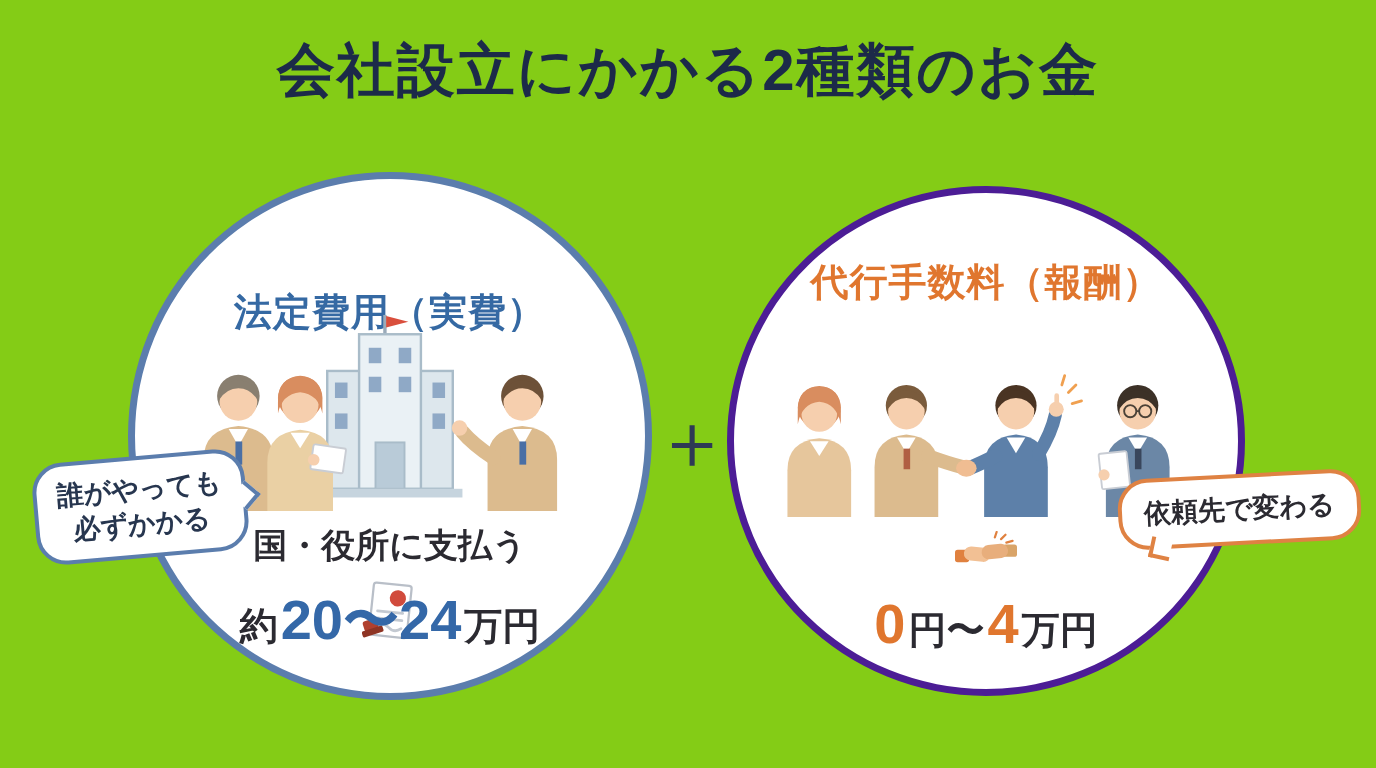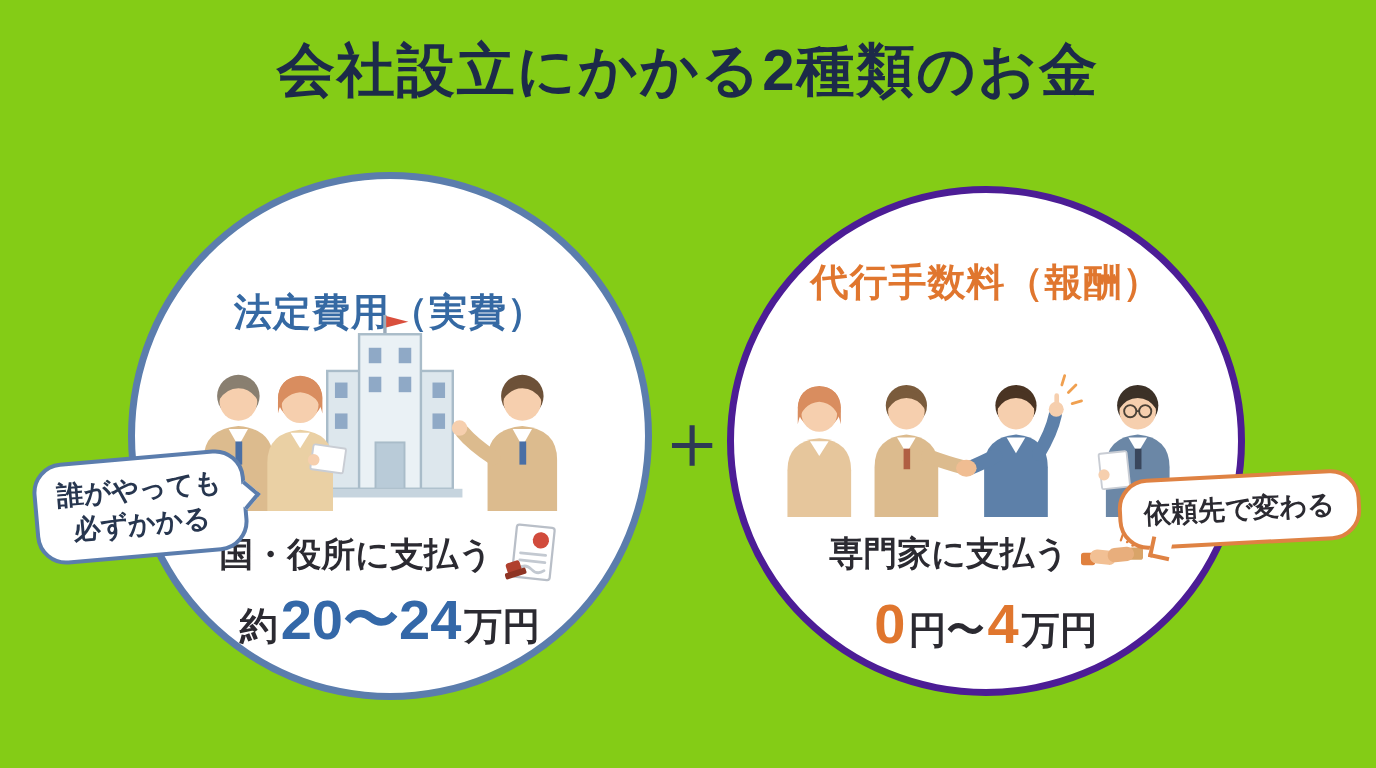--- a/index.html
+++ b/index.html
@@ -27,21 +27,21 @@
   .right-circle .circle-heading { top:64px; color:#e0762e; }
 
   .scene { position:absolute; left:50%; transform:translateX(-50%); }
   .left-circle  .scene { top:134px; width:430px; height:198px; }
   .right-circle .scene { top:132px; width:440px; height:192px; }
 
   .payee-row {
     position:absolute; width:100%;
     display:flex; justify-content:center; align-items:center; gap:12px;
   }
-  .left-circle  .payee-row { top:344px; }
+  .left-circle  .payee-row { top:344px;flex-direction:column; }
   .right-circle .payee-row { top:338px; }
   .payee-text { font-size:34px; font-weight:800; color:#2b2a31; }
 
   .amount-row {
     position:absolute; width:100%;
     display:flex; justify-content:center; align-items:baseline; gap:3px;
   }
   .left-circle  .amount-row { top:404px; }
   .right-circle .amount-row { top:398px; }
   .amt-small { font-size:38px; font-weight:800; color:#2b2a31; }
@@ -208,21 +208,20 @@
         <path d="M372,90 Q374,70 392,70 Q410,70 412,90 Q404,78 392,78 Q380,78 372,90 Z" fill="#3c3127"></path>
         <circle cx="384" cy="92" r="6.5" fill="none" stroke="#4b4237" stroke-width="2"></circle>
         <circle cx="400" cy="92" r="6.5" fill="none" stroke="#4b4237" stroke-width="2"></circle>
         <line x1="390.5" y1="92" x2="393.5" y2="92" stroke="#4b4237" stroke-width="2"></line>
         <rect x="352" y="136" width="30" height="38" rx="2" fill="#ffffff" stroke="#c9cdd4" stroke-width="2" transform="rotate(-6 367 155)"></rect>
         <circle cx="356" cy="160" r="6" fill="#f6cfae"></circle>
       </g>
     </svg>
 
     <div class="payee-row">
-      <span class="payee-text">専門家に支払う</span>
       <svg viewBox="0 0 70 46" width="62" height="41">
         <rect x="0" y="21" width="16" height="14" rx="3" fill="#e0813f"></rect>
         <rect x="54" y="15" width="16" height="14" rx="3" fill="#d9a468"></rect>
         <rect x="10" y="18" width="30" height="16" rx="8" fill="#f2c094" transform="rotate(6 25 26)"></rect>
         <rect x="30" y="15" width="30" height="16" rx="8" fill="#e8ae7c" transform="rotate(-6 45 23)"></rect>
         <path d="M52,9 l5,-5 M58,13 l7,-2 M45,7 l2,-6" stroke="#e0813f" stroke-width="2.5" stroke-linecap="round" fill="none"></path>
       </svg>
     </div>
 
     <div class="amount-row">

